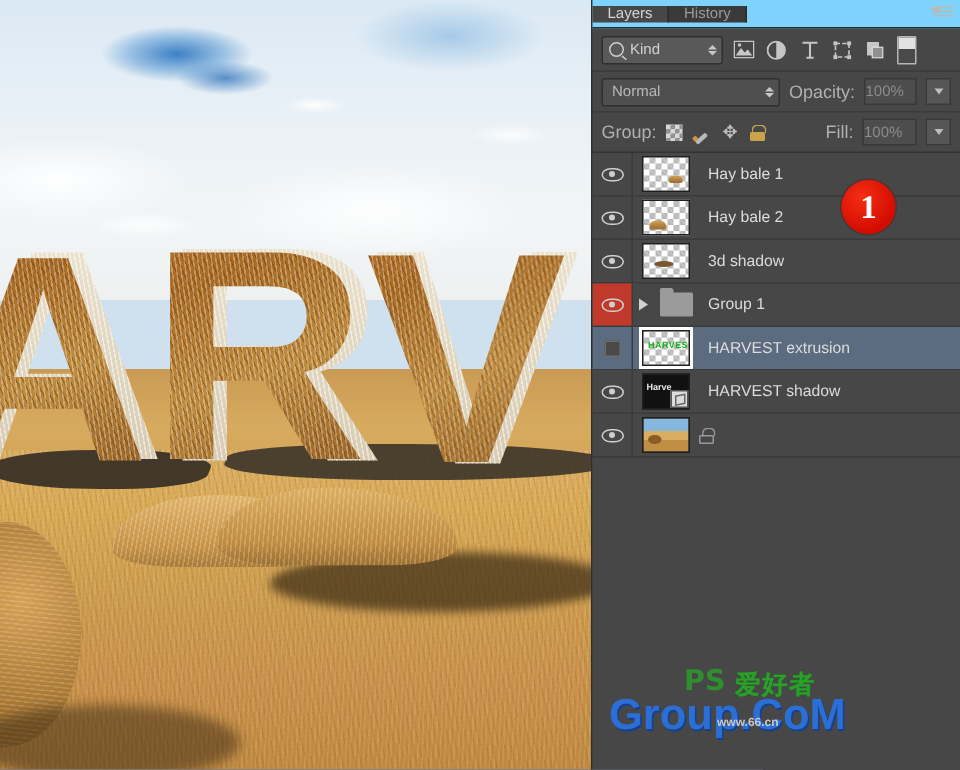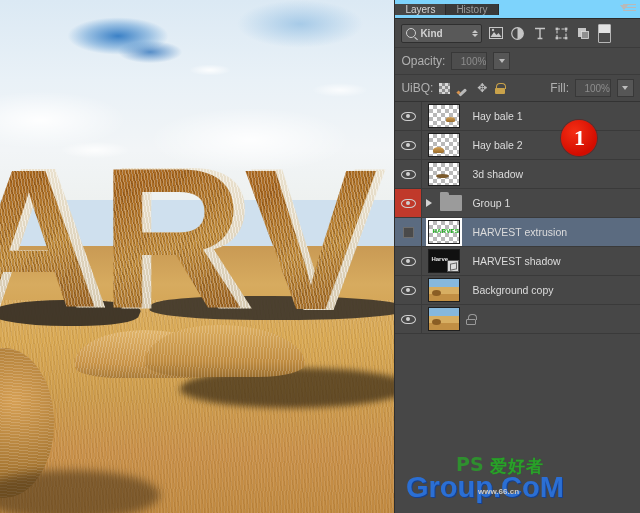--- a/index.html
+++ b/index.html
@@ -113,21 +113,21 @@
           border-bottom:1px solid #2b2b2b;}
   .tab{display:flex;align-items:center;padding:0 10px;font-size:10px;color:#9a9a9a;
        background:#3a3a3a;border-right:1px solid #2b2b2b;}
   .tab.active{background:#474747;color:#d6d6d6;}
   .panelmenu{position:absolute;right:4px;top:3px;width:16px;height:12px;}
   .pm-line{position:absolute;right:0;width:13px;height:1px;background:#b9b9b9;}
   .pm-tri{position:absolute;left:0;top:2px;width:0;height:0;
           border-left:4px solid transparent;border-right:4px solid transparent;border-top:5px solid #b9b9b9;}
 
   .filterrow{height:28px;display:flex;align-items:center;gap:5px;padding:0 6px;
-             background:#474747;border-bottom:1px solid #3b3b3b;font-weight:bold;}
+             background:#474747;border-bottom:1px solid #3b3b3b;}
   .kindsel{display:flex;align-items:center;gap:4px;height:17px;padding:0 3px 0 4px;
            background:#595959;border:1px solid #2f2f2f;border-radius:2px;
            font-size:10px;color:#d2d2d2;min-width:72px;}
   .magnifier{width:8px;height:8px;border:1.3px solid #cfcfcf;border-radius:50%;position:relative;flex:none;}
   .magnifier:after{content:"";position:absolute;right:-3px;bottom:-2px;width:4px;height:1.3px;
                    background:#cfcfcf;transform:rotate(40deg);}
   .spin{margin-left:auto;display:flex;flex-direction:column;gap:1px;}
   .spin i{display:block;width:0;height:0;border-left:3px solid transparent;border-right:3px solid transparent;}
   .spin i.up{border-bottom:3px solid #c8c8c8;}
   .spin i.dn{border-top:3px solid #c8c8c8;}
@@ -136,21 +136,21 @@
   .toggleSw{width:11px;height:17px;border:1px solid #b6b6b6;border-radius:1px;
             background:linear-gradient(#e2e2e2 0 45%, #4a4a4a 45% 100%);flex:none;margin-left:1px;}
 
   .row2{height:26px;display:flex;align-items:center;padding:0 6px;gap:6px;
         border-bottom:1px solid #3b3b3b;}
   .blendsel{flex:none;width:108px;height:17px;background:#4f4f4f;border:1px solid #2f2f2f;
             border-radius:2px;display:flex;align-items:center;padding:0 3px 0 6px;
             font-size:10px;color:#b9b9b9;}
   .lbl{font-size:12px;color:#b0b0b0;}
   .numbox{width:34px;height:16px;background:#4d4d4d;border:1px solid #383838;
-          font-size:10px;color:#8d8d8d;display:flex;align-items:center;justify-content:flex-end;}
+          font-size:10px;color:#8d8d8d;display:flex;align-items:center;justify-content:flex-start;}
   .dropbtn{width:15px;height:16px;background:#565656;border:1px solid #383838;
            display:flex;align-items:center;justify-content:center;}
   .dropbtn i{width:0;height:0;border-left:3px solid transparent;border-right:3px solid transparent;
              border-top:4px solid #bdbdbd;}
 
   .row3{height:26px;display:flex;align-items:center;padding:0 6px;gap:6px;
         border-bottom:1px solid #333;}
   .lockicons{display:flex;align-items:center;gap:7px;}
   .lkchk{width:11px;height:11px;
          background:
@@ -224,21 +224,21 @@
 
   .dash{position:absolute;left:76px;bottom:-1px;width:10px;height:2px;background:#cfcfcf;}
 
   .badge1{position:absolute;left:166px;top:18px;width:36px;height:36px;border-radius:50%;
           background:radial-gradient(circle at 38% 32%, #f42e14, #d30c00 70%);
           display:flex;align-items:center;justify-content:center;z-index:6;
           box-shadow:0 0 0 1px rgba(120,0,0,.35);}
   .badge1 span{color:#fff;font-size:22px;font-weight:bold;line-height:1;
                font-family:"Liberation Serif",serif;}
 
-  .wm{position:absolute;right:2px;bottom:6px;width:240px;height:56px;z-index:8;}
+  .wm{position:absolute;right:2px;bottom:16px;width:240px;height:56px;z-index:8;}
   .wm .cn{position:absolute;left:92px;top:4px;font-size:17px;font-weight:bold;color:#2aa02a;
           font-family:"DejaVu Sans",sans-serif;letter-spacing:1px;
           text-shadow:0 0 1px #1d7a1d;}
   .wm .ps{position:absolute;left:58px;top:2px;font-size:19px;font-weight:bold;color:#2f8f2f;
           font-family:"DejaVu Sans",sans-serif;}
   .wm .uibq{position:absolute;left:8px;top:20px;font-size:29px;font-weight:bold;
             color:#2b6fd4;font-family:"Liberation Sans",sans-serif;letter-spacing:0px;
             text-shadow:1px 1px 0 #15408f;}
   .wm .www{position:absolute;left:80px;top:36px;font-size:8px;color:#c9c9c9;font-weight:bold;}
 </style>
@@ -327,31 +327,38 @@
       <div class="ficon">
         <svg width="13" height="13" viewBox="0 0 13 13">
           <rect x="1" y="1" width="8" height="9" fill="#c6c6c6"></rect>
           <rect x="4.5" y="4.5" width="7" height="7" fill="#8f8f8f" stroke="#dcdcdc" stroke-width="0.8"></rect>
         </svg>
       </div>
       <div class="toggleSw"></div>
     </div>
 
     <div class="row2">
+      <div class="blendsel">
+        <span>Normal</span>
+        <span class="spin">
+            <i class="up"></i>
+            <i class="dn"></i>
+          </span>
+      </div>
       <span class="lbl">Opacity:</span>
       <div class="numbox">
         <span>100%</span>
       </div>
       <div class="dropbtn">
           <i></i>
         </div>
     </div>
 
     <div class="row3">
-      <span class="lbl">UiBQ:</span>
+      <span class="lbl">Group:</span>
       <div class="lockicons">
         <span class="lkchk"></span>
         <span class="lkbrush"></span>
         <span class="lkmove">✥</span>
         <span class="lkpad"></span>
       </div>
       <span class="lbl" style="margin-left:auto">Fill:</span>
       <div class="numbox">
         <span>100%</span>
       </div>
@@ -446,32 +453,20 @@
         <div class="thumbwrap">
           <div class="thumb" style="background:#111;">
             <span class="dtext" style="color:#e8e8e8;">Harve</span>
             <span class="badge3d"></span>
           </div>
         </div>
         <div class="lname">HARVEST shadow</div>
       </div>
 
 
-      <div class="lrow">
-        <div class="eyecell">
-          <span class="eye">
-              <span class="eb"></span>
-              <span class="ep"></span>
-            </span>
-        </div>
-        <div class="thumbwrap">
-          <div class="thumb photo"></div>
-        </div>
-        <div class="lname">Background copy</div>
-      </div>
 
       <div class="lrow">
         <div class="eyecell">
           <span class="eye">
               <span class="eb"></span>
               <span class="ep"></span>
             </span>
         </div>
         <div class="thumbwrap">
           <div class="thumb photo"></div>

